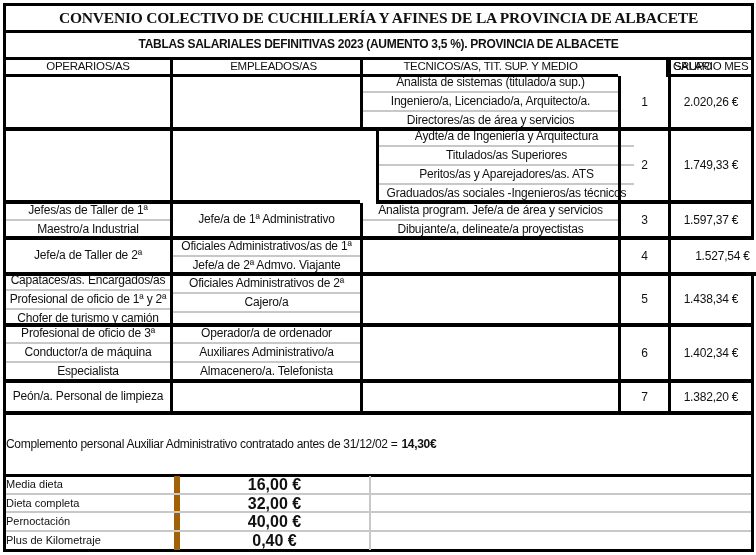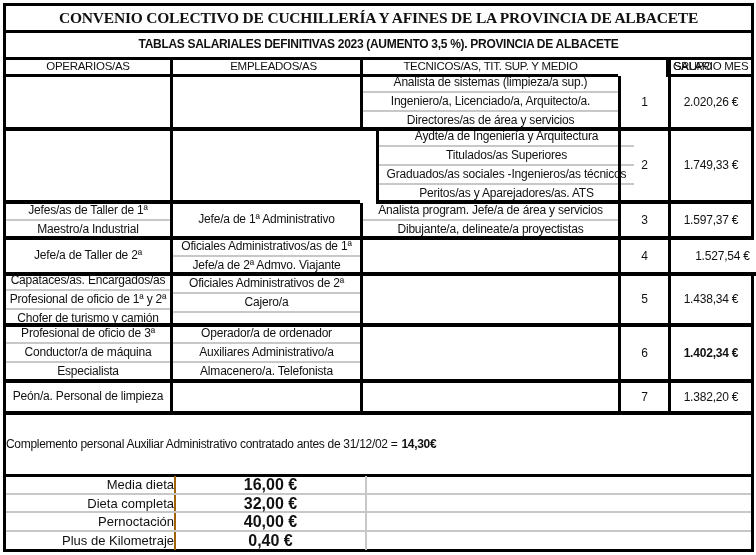--- a/index.html
+++ b/index.html
@@ -13,21 +13,21 @@
   .lastcol { border-right: 3px solid #000; }
   .lines { display: flex; flex-direction: column; justify-content: center; height: 100%; }
   .ln { height: 17px; line-height: 17px; font-size: 12px; text-align: center; white-space: nowrap; letter-spacing: -0.2px; border-bottom: 2px solid #c8c8c8; }
   .ln:last-child { border-bottom: 0; }
   .center { display: flex; align-items: center; justify-content: center; font-size: 12px; height: 100%; letter-spacing: -0.2px; }
   .compl { left: 3px; top: 414px; width: 751px; height: 63px; border: 3px solid #000; border-top: 0; border-bottom: 3px solid #000; display: flex; align-items: center; font-size: 12px; letter-spacing: -0.3px; }
   .compl b { margin-left: 4px; }
   .allow { left: 3px; top: 476px; width: 751px; height: 76px; border: 3px solid #000; border-top: 0; }
   .arow { display: flex; height: 18.5px; border-bottom: 2px solid #c8c8c8; box-sizing: border-box; }
   .arow:last-child { border-bottom: 0; }
-  .alabel { width: 168px; text-align: right; font-size: 13px; line-height: 17px; border-right: 2px solid #a16207; }
+  .alabel { width: 168px; text-align: left; font-size: 11px; line-height: 17px; border-right: 6px solid #a16207; }
   .aval { width: 189px; text-align: center; font-size: 16px; font-weight: bold; line-height: 17px; border-right: 2px solid #c8c8c8; }
 </style>
 </head>
 <body>
 
 <div class="sheet">
   <div class="box title">CONVENIO COLECTIVO DE CUCHILLERÍA Y AFINES DE LA PROVINCIA DE ALBACETE</div>
   <div class="box subtitle">TABLAS SALARIALES DEFINITIVAS 2023 (AUMENTO 3,5 %). PROVINCIA DE ALBACETE</div>
 
   <div class="box hdr" style="left:3px;width:167px;">OPERARIOS/AS</div>
@@ -38,43 +38,43 @@
 
   <div id="groups">
       <div class="box cell" style="left: 3px; top: 76px; width: 167px; height: 55px;">
         <div class="lines"></div>
       </div>
       <div class="box cell" style="left: 170px; top: 76px; width: 190px; height: 55px;">
         <div class="lines"></div>
       </div>
       <div class="box cell" style="left: 360px; top: 76px; width: 258px; height: 55px;">
         <div class="lines">
-          <div class="ln">Analista de sistemas (limpieza/a sup.)</div>
+          <div class="ln">Analista de sistemas (titulado/a sup.)</div>
           <div class="ln">Ingeniero/a, Licenciado/a, Arquitecto/a.</div>
           <div class="ln">Directores/as de área y servicios</div>
         </div>
       </div>
       <div class="box cell" style="left: 618px; top: 76px; width: 50px; height: 55px;">
         <div class="center">1</div>
       </div>
       <div class="box cell lastcol" style="left: 668px; top: 76px; width: 86px; height: 55px;">
         <div class="center">2.020,26 €</div>
       </div>
       <div class="box cell" style="left: 3px; top: 130px; width: 167px; height: 74px;">
         <div class="lines"></div>
       </div>
       <div class="box cell" style="left: 170px; top: 130px; width: 190px; height: 74px;">
         <div class="lines"></div>
       </div>
       <div class="box cell" style="left: 360px; top: 130px; width: 258px; height: 74px; margin-left: 16px;">
         <div class="lines">
           <div class="ln">Aydte/a de Ingeniería y Arquitectura</div>
           <div class="ln">Titulados/as Superiores</div>
+          <div class="ln">Peritos/as y Aparejadores/as. ATS</div>
           <div class="ln">Graduados/as sociales -Ingenieros/as técnicos</div>
-          <div class="ln">Peritos/as y Aparejadores/as. ATS</div>
         </div>
       </div>
       <div class="box cell" style="left: 618px; top: 130px; width: 50px; height: 74px;">
         <div class="center">2</div>
       </div>
       <div class="box cell lastcol" style="left: 668px; top: 130px; width: 86px; height: 74px;">
         <div class="center">1.749,33 €</div>
       </div>
       <div class="box cell" style="left: 3px; top: 203px; width: 167px; height: 37px;">
         <div class="lines">
@@ -155,21 +155,21 @@
           <div class="ln">Auxiliares Administrativo/a</div>
           <div class="ln">Almacenero/a. Telefonista</div>
         </div>
       </div>
       <div class="box cell" style="left: 360px; top: 326px; width: 258px; height: 57px;">
         <div class="lines"></div>
       </div>
       <div class="box cell" style="left: 618px; top: 326px; width: 50px; height: 57px;">
         <div class="center">6</div>
       </div>
-      <div class="box cell lastcol" style="left: 668px; top: 326px; width: 86px; height: 57px; font-weight: bold;">
+      <div class="box cell lastcol" style="left: 668px; top: 326px; width: 86px; height: 57px;">
         <div class="center">1.402,34 €</div>
       </div>
       <div class="box cell" style="left: 3px; top: 382px; width: 167px; height: 33px;">
         <div class="lines">
           <div class="ln">Peón/a. Personal de limpieza</div>
         </div>
       </div>
       <div class="box cell" style="left: 170px; top: 382px; width: 190px; height: 33px;">
         <div class="lines"></div>
       </div>

